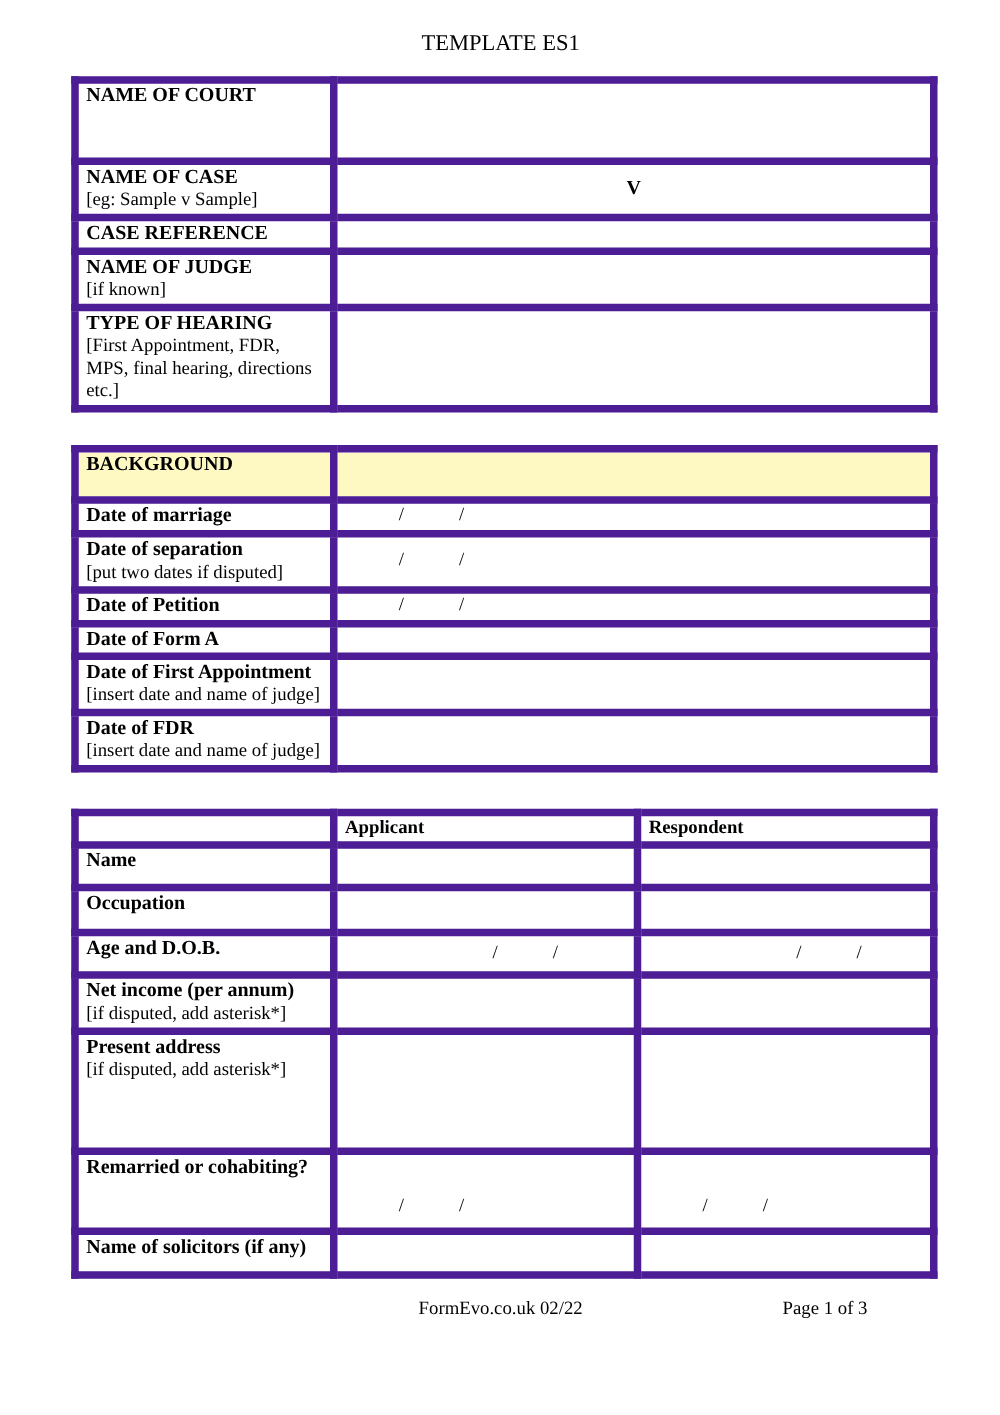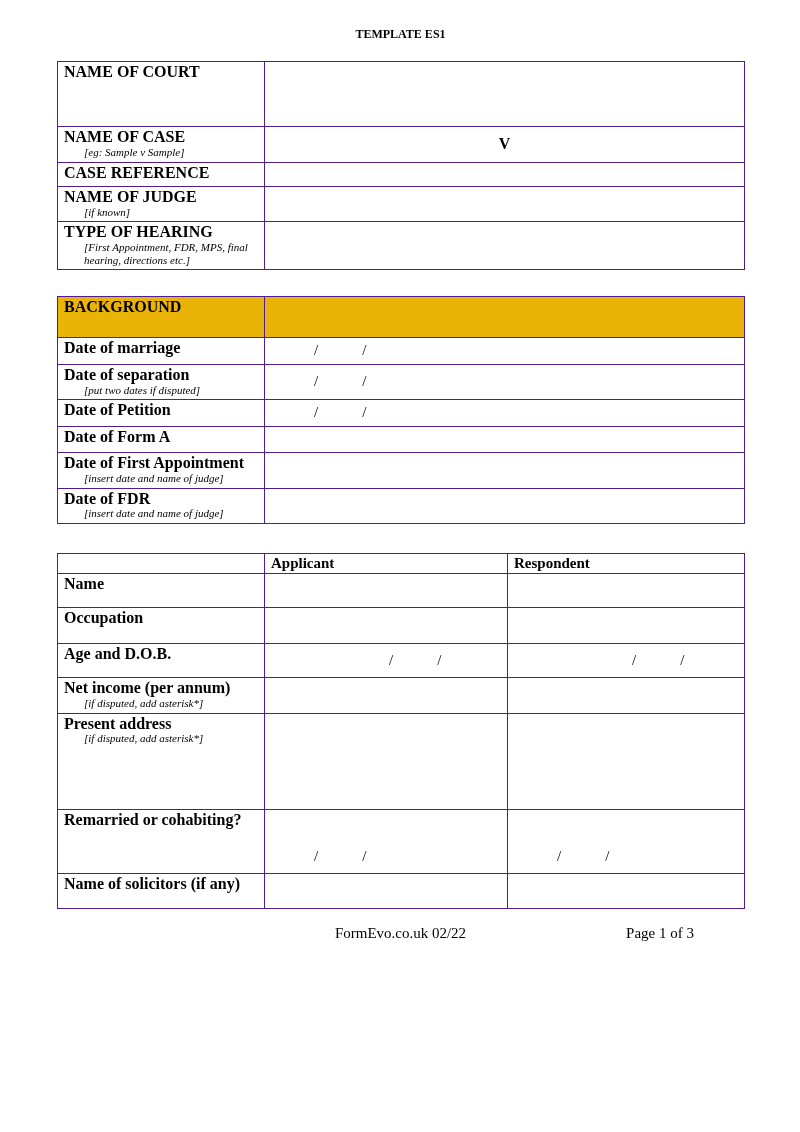--- a/index.html
+++ b/index.html
@@ -1,28 +1,28 @@
 <!DOCTYPE html>
 <html><head>
 <meta charset="utf-8">
 <style>
   html,body{margin:0;padding:0;background:#ffffff;}
   body{width:800px;height:1132px;font-family:"Liberation Serif","DejaVu Serif",serif;color:#000;}
   .page{position:relative;width:800px;height:1132px;overflow:hidden;background:#fff;}
   .content{margin-left:57px;width:687px;}
-  .doc-title{margin:24px 0 0;text-align:center;font-size:12px;font-weight:bold;line-height:21px;}
+  .doc-title{margin:24px 0 0;text-align:center;font-size:18px;font-weight:normal;line-height:21px;}
   table{border-collapse:collapse;table-layout:fixed;width:687px;}
   .tbl1{margin-top:16px;}
   .tbl2{margin-top:26px;}
   .tbl3{margin-top:29px;}
-  td{border:1px solid #4c1d95;vertical-align:top;padding:1px 6px 2px;overflow:hidden;}
+  td{border:6px solid #4c1d95;vertical-align:top;padding:1px 6px 2px;overflow:hidden;}
   .label{font-weight:bold;font-size:16px;line-height:1.12;display:block;}
-  .hint{font-style:italic;font-size:11px;line-height:1.2;display:block;margin-left:20px;}
+  .hint{font-size:15px;line-height:1.2;display:block;}
   .hint:empty{display:none;}
-  .shade td{background:#eab308;}
+  .shade td{background:#fef9c3;}
   .vmid{vertical-align:middle;}
   .vbot{vertical-align:bottom;}
   .vcenter{text-align:center;vertical-align:middle;font-weight:bold;font-size:16px;}
   .marks{display:flex;gap:44px;padding-left:43px;font-size:15px;line-height:1;}
   .marks.indent{padding-left:118px;}
   .marks.bpad{margin-bottom:7px;}
   .colhead .label{font-size:15px;}
   .footer{position:relative;margin-top:16px;height:20px;font-size:15px;}
   .fcenter{position:absolute;left:0;right:0;text-align:center;}
   .fright{position:absolute;right:50px;top:0;}

